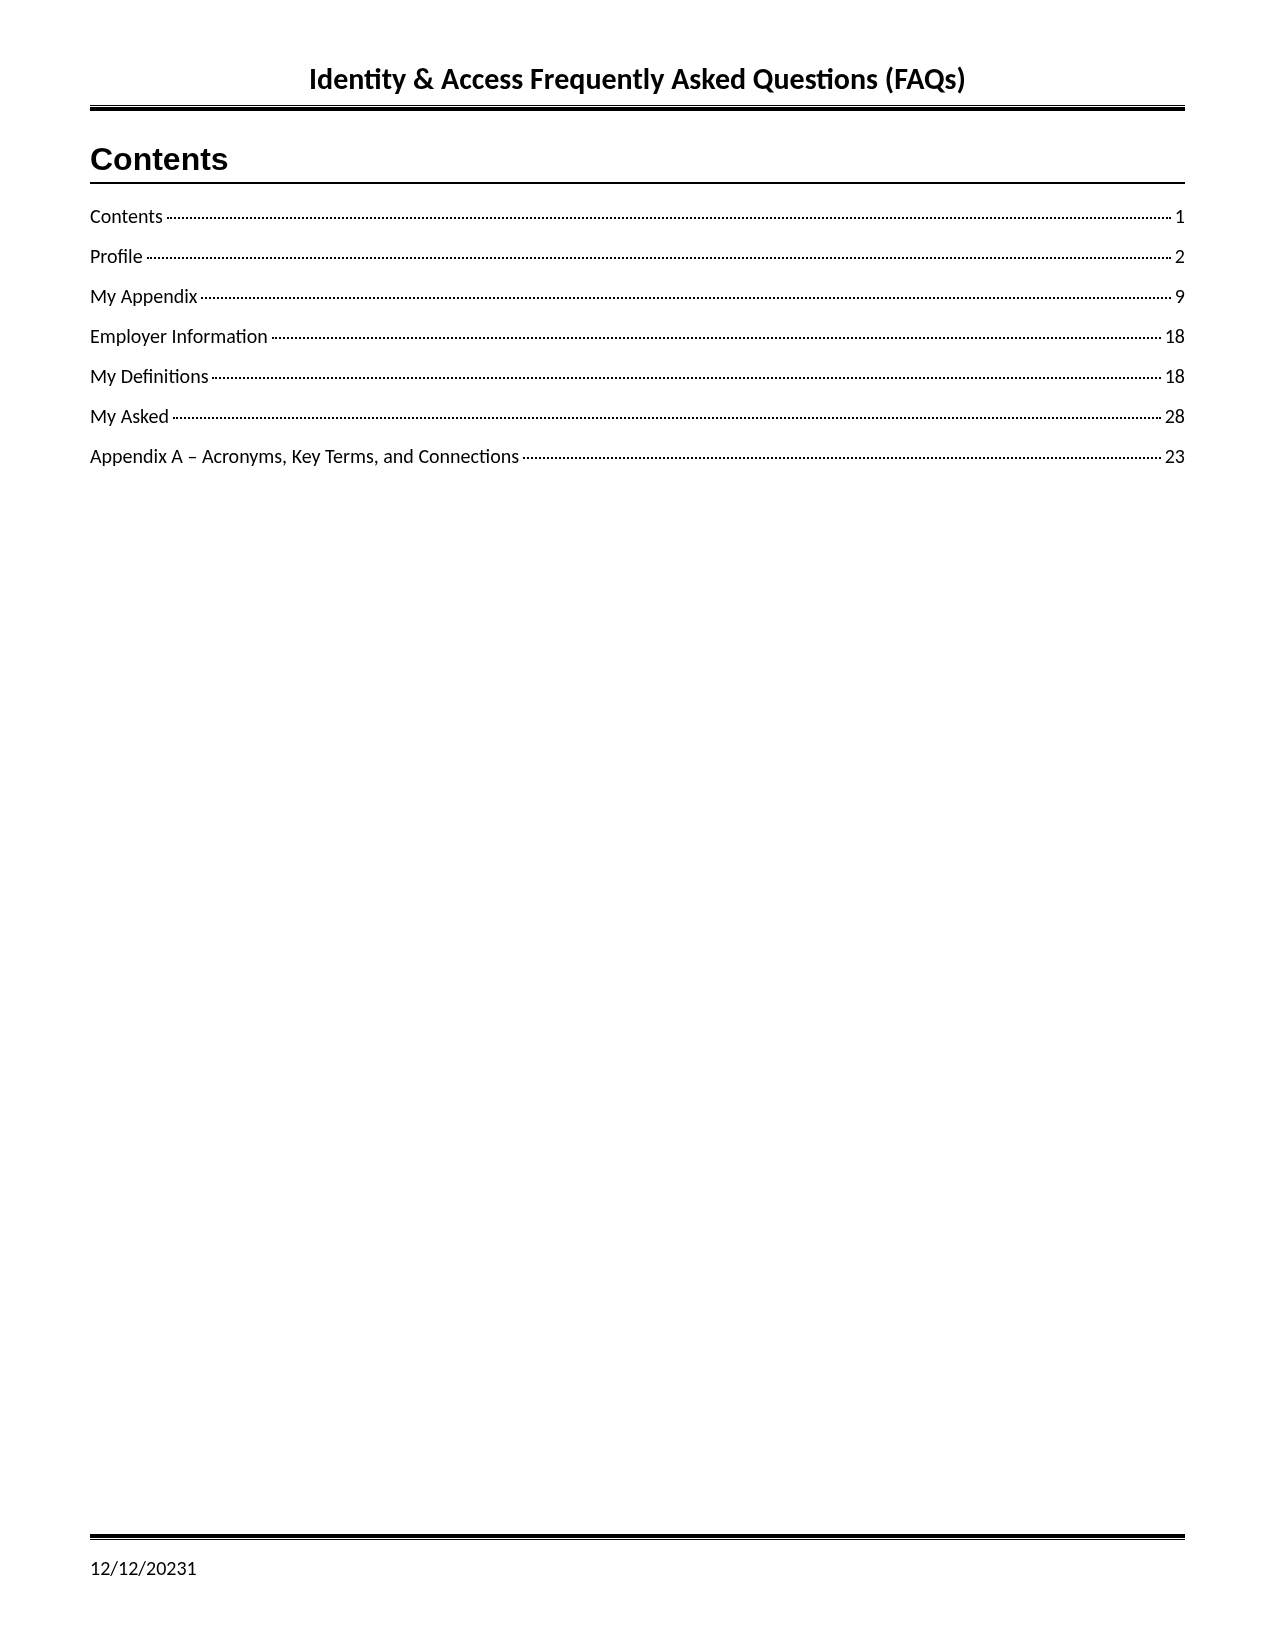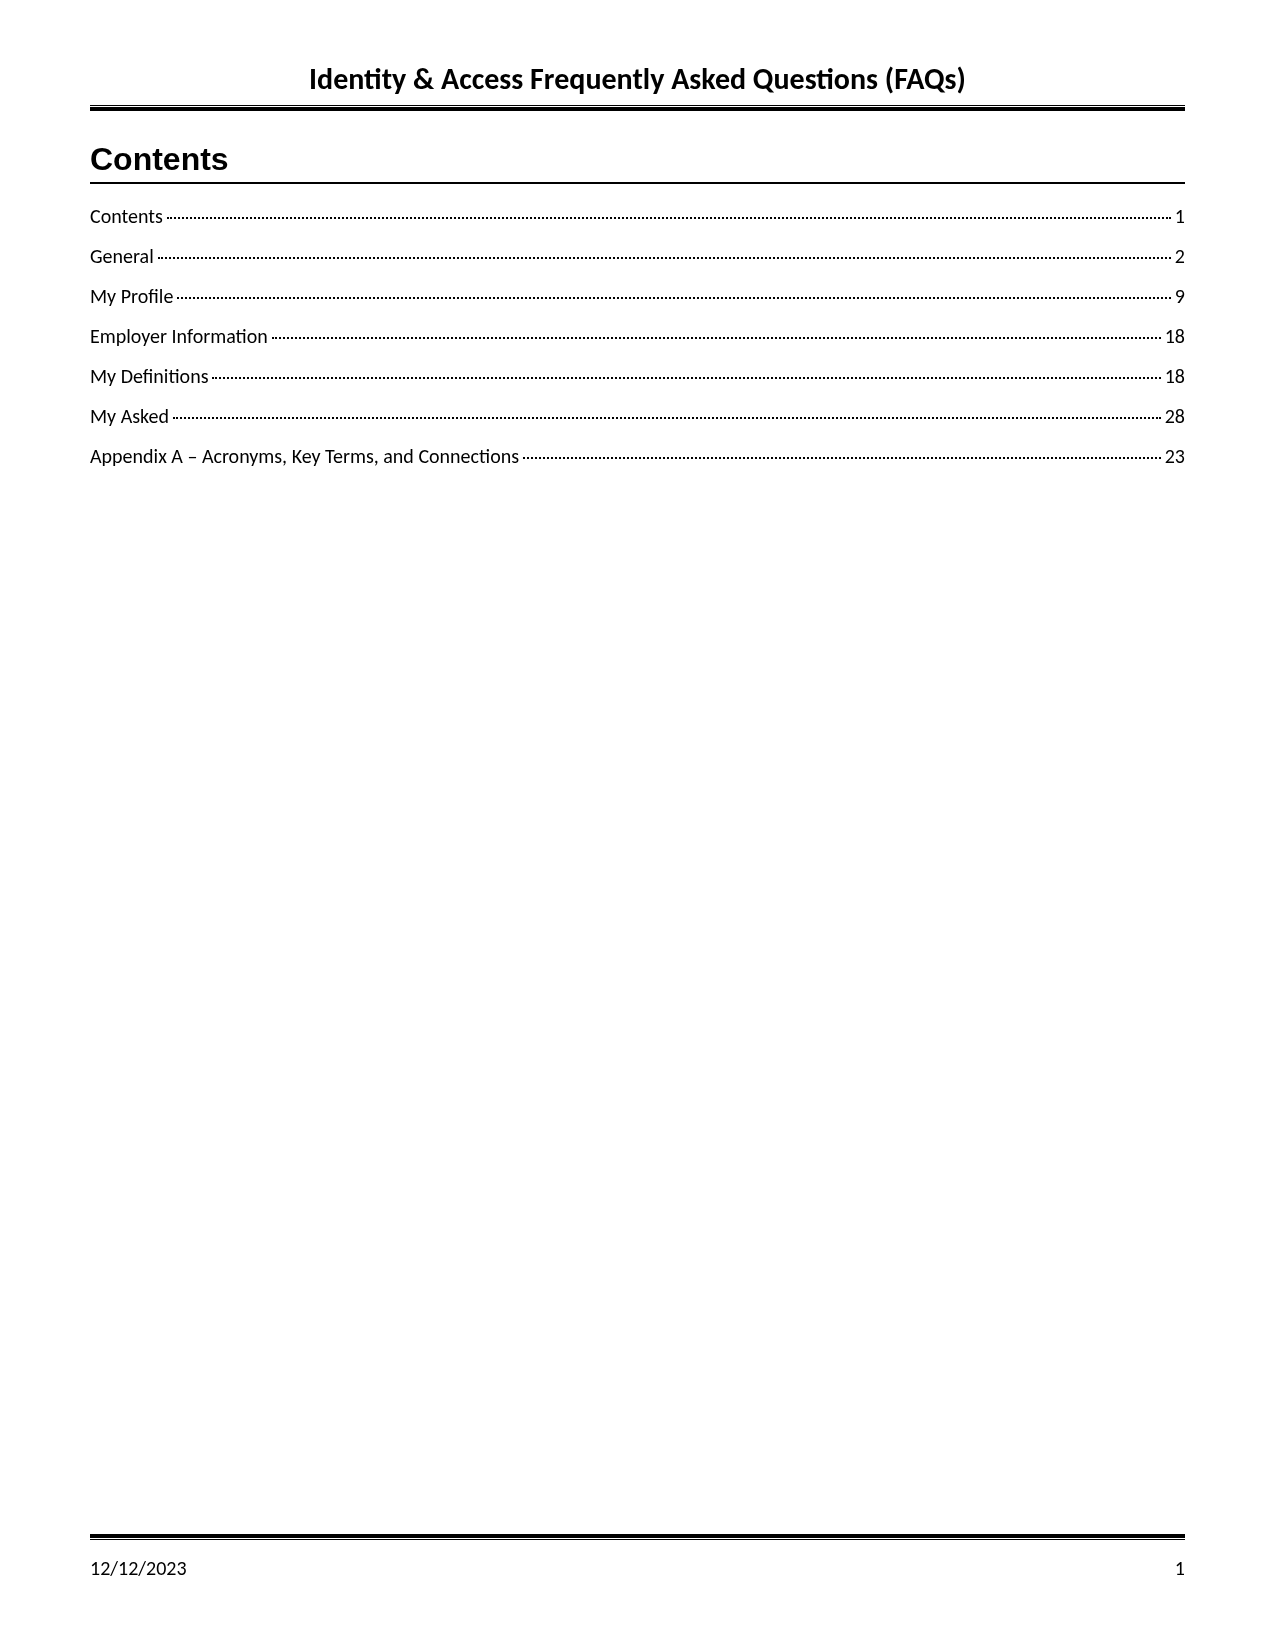--- a/index.html
+++ b/index.html
@@ -71,46 +71,46 @@
     }
     .footer-rule {
       height: 6px;
       background:
         linear-gradient(#000, #000) 0 0/100% 4px no-repeat,
         linear-gradient(#000, #000) 0 100%/100% 1px no-repeat;
       margin-bottom: 16px;
     }
     .footer-row {
       display: flex;
-      justify-content: space-between;
+      justify-content: flex-start;
       font-size: 20px;
     }
   </style>
 </head>
 <body>
 
 <div class="page">
   <div class="header-title">Identity &amp; Access Frequently Asked Questions (FAQs)</div>
   <div class="double-rule"></div>
 
   <div class="contents-heading">Contents</div>
 
   <div class="toc">
     <div class="toc-entry">
       <span class="toc-title">Contents</span>
       <span class="toc-dots"></span>
       <span class="toc-page">1</span>
     </div>
     <div class="toc-entry">
-      <span class="toc-title">General</span>
+      <span class="toc-title">Profile</span>
       <span class="toc-dots"></span>
       <span class="toc-page">2</span>
     </div>
     <div class="toc-entry">
-      <span class="toc-title">My Profile</span>
+      <span class="toc-title">My Appendix</span>
       <span class="toc-dots"></span>
       <span class="toc-page">9</span>
     </div>
     <div class="toc-entry">
       <span class="toc-title">Employer Information</span>
       <span class="toc-dots"></span>
       <span class="toc-page">18</span>
     </div>
     <div class="toc-entry">
       <span class="toc-title">My Definitions</span>

